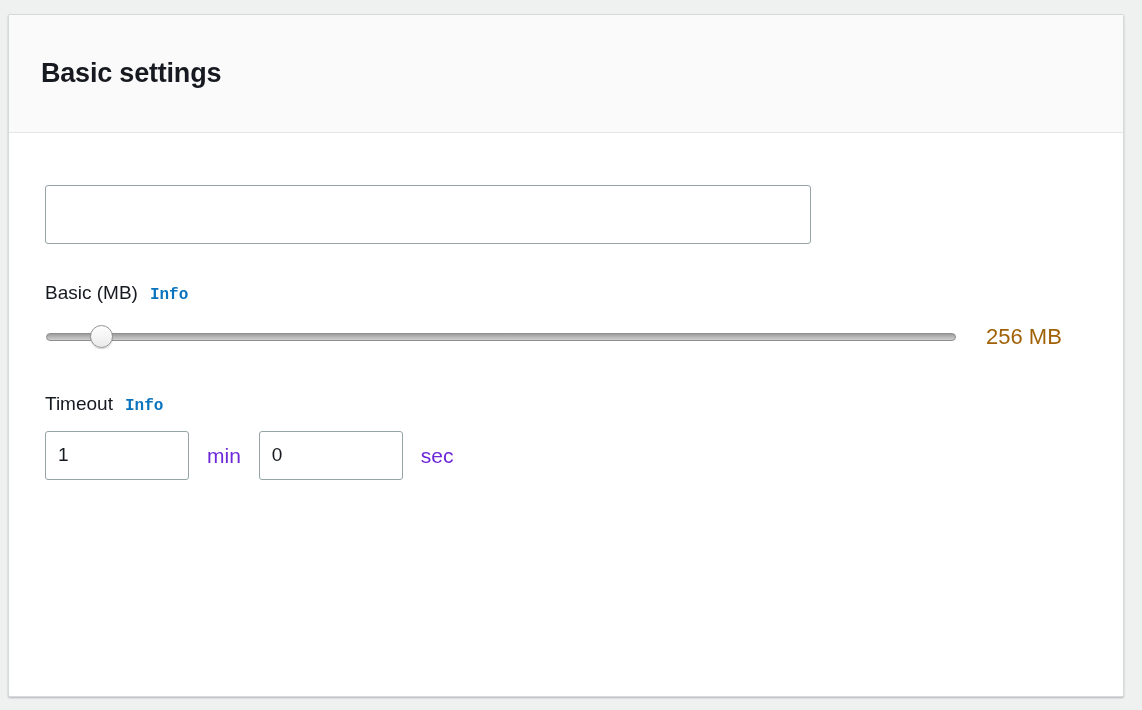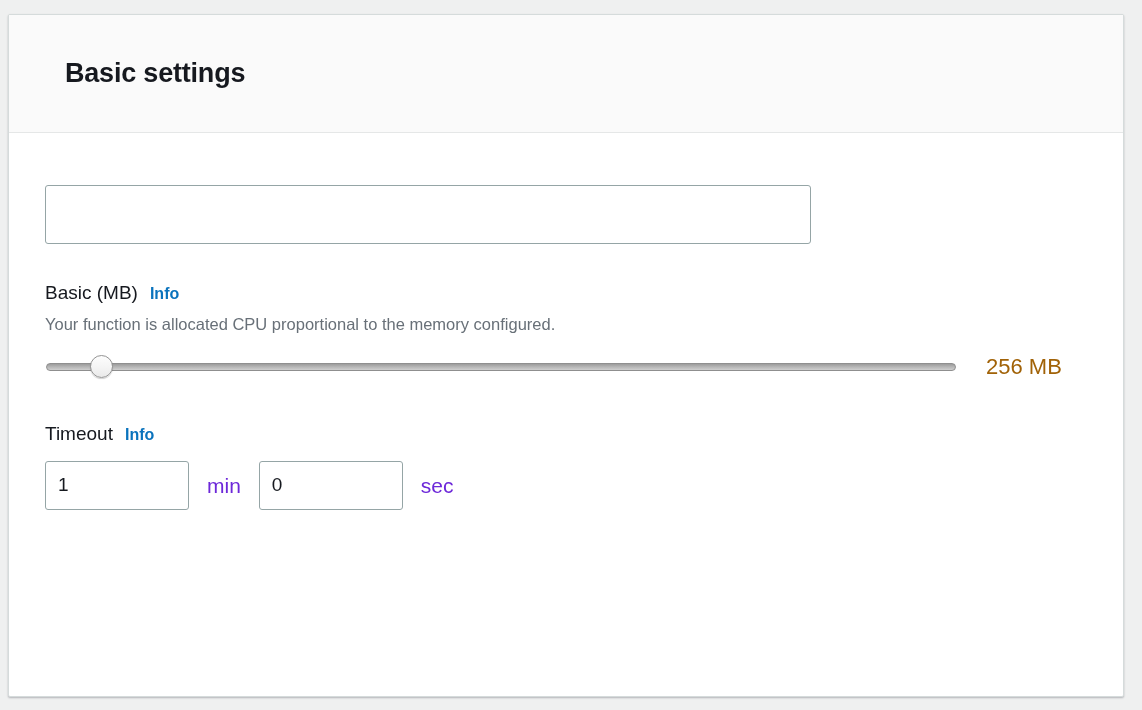--- a/index.html
+++ b/index.html
@@ -35,21 +35,21 @@
     box-shadow: 0 1px 2px rgba(0, 7, 22, 0.25);
   }
 
   .card-header {
     height: 118px;
     background: #fafafa;
     border-bottom: 1px solid #e5e7e7;
     box-sizing: border-box;
     display: flex;
     align-items: center;
-    padding: 0 56px;
+    padding: 0 32px;
   }
 
   .card-title {
     font-size: 27px;
     font-weight: bold;
     color: #16191f;
     letter-spacing: -0.2px;
     line-height: 1.1;
   }
 
@@ -71,20 +71,21 @@
     gap: 12px;
   }
 
   .info-link {
     font-size: 16px;
     font-weight: bold;
     color: #0a73bd;
     text-decoration: none;
     cursor: pointer;
     line-height: 1;
+    font-family: Liberation Mono, monospace;
   }
 
   .field-help {
     font-size: 16.5px;
     color: #687078;
     line-height: 1.35;
     margin-top: 8px;
   }
 
   .text-input {
@@ -206,21 +207,20 @@
 
       <div class="field description-field">
         <input id="description-input" class="text-input" type="text" placeholder="" style="">
       </div>
 
       <div class="field memory-field">
         <div class="field-label">
           <span>Basic (MB)</span>
           <a class="info-link">Info</a>
         </div>
-        <div class="field-help">Your function is allocated CPU proportional to the memory configured.</div>
 
         <div class="slider-row">
           <div class="slider-wrap">
             <div class="slider-track"></div>
             <div class="slider-thumb" style="left: 44.35px;"></div>
           </div>
           <div class="memory-value">256 MB</div>
         </div>
       </div>
 

